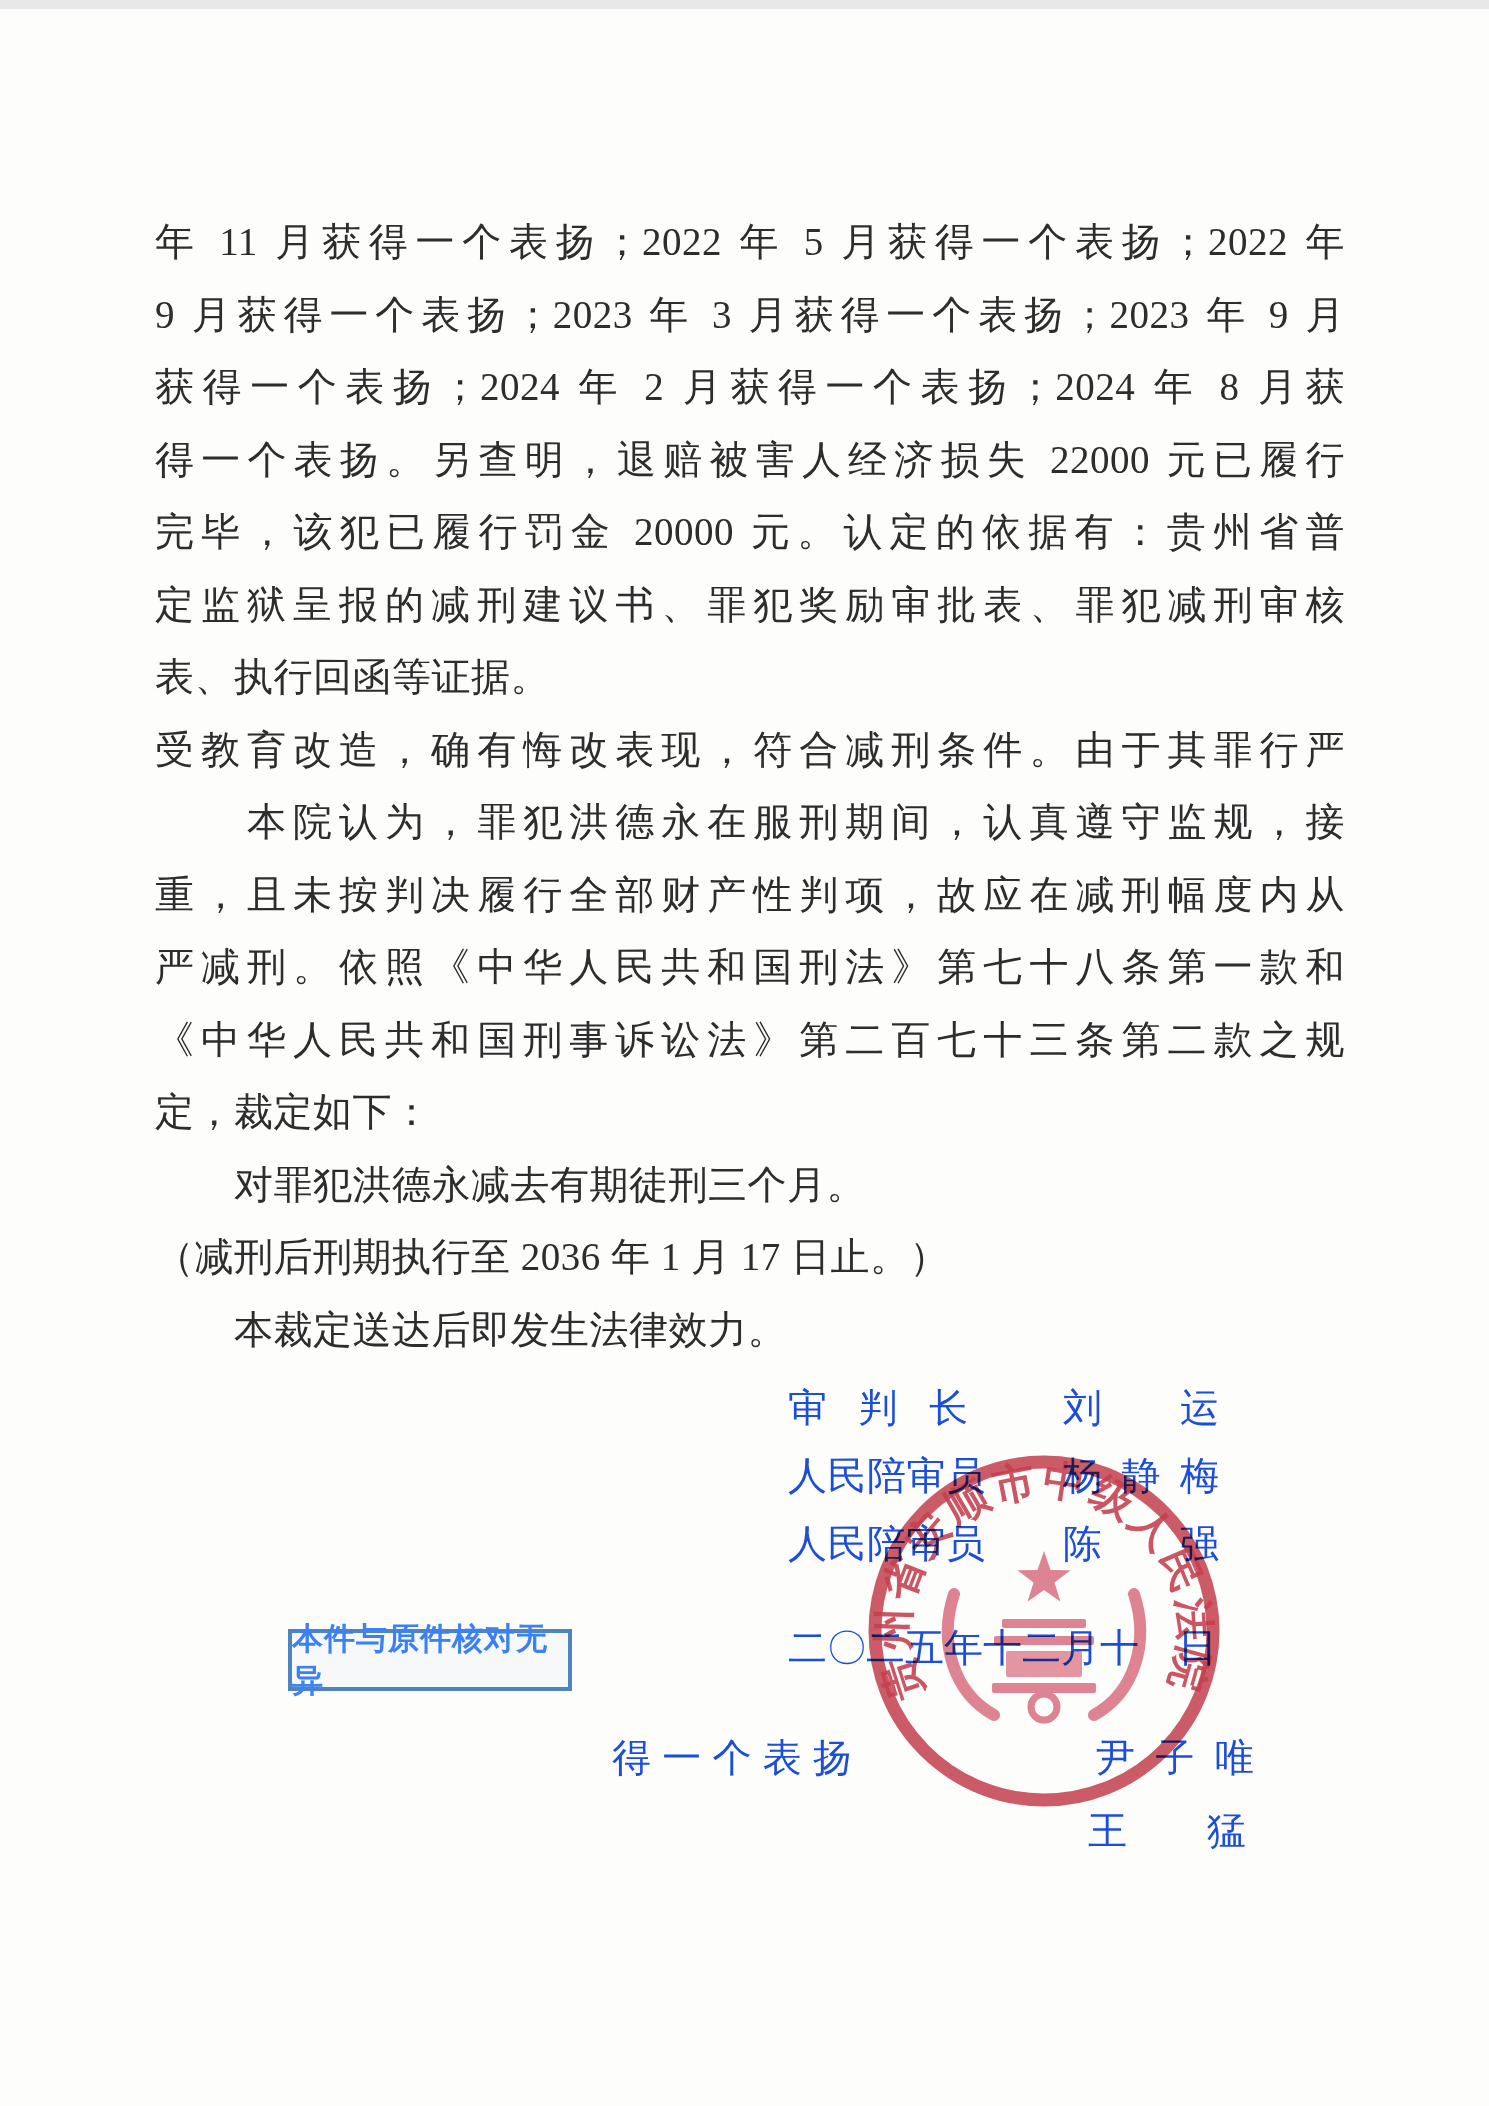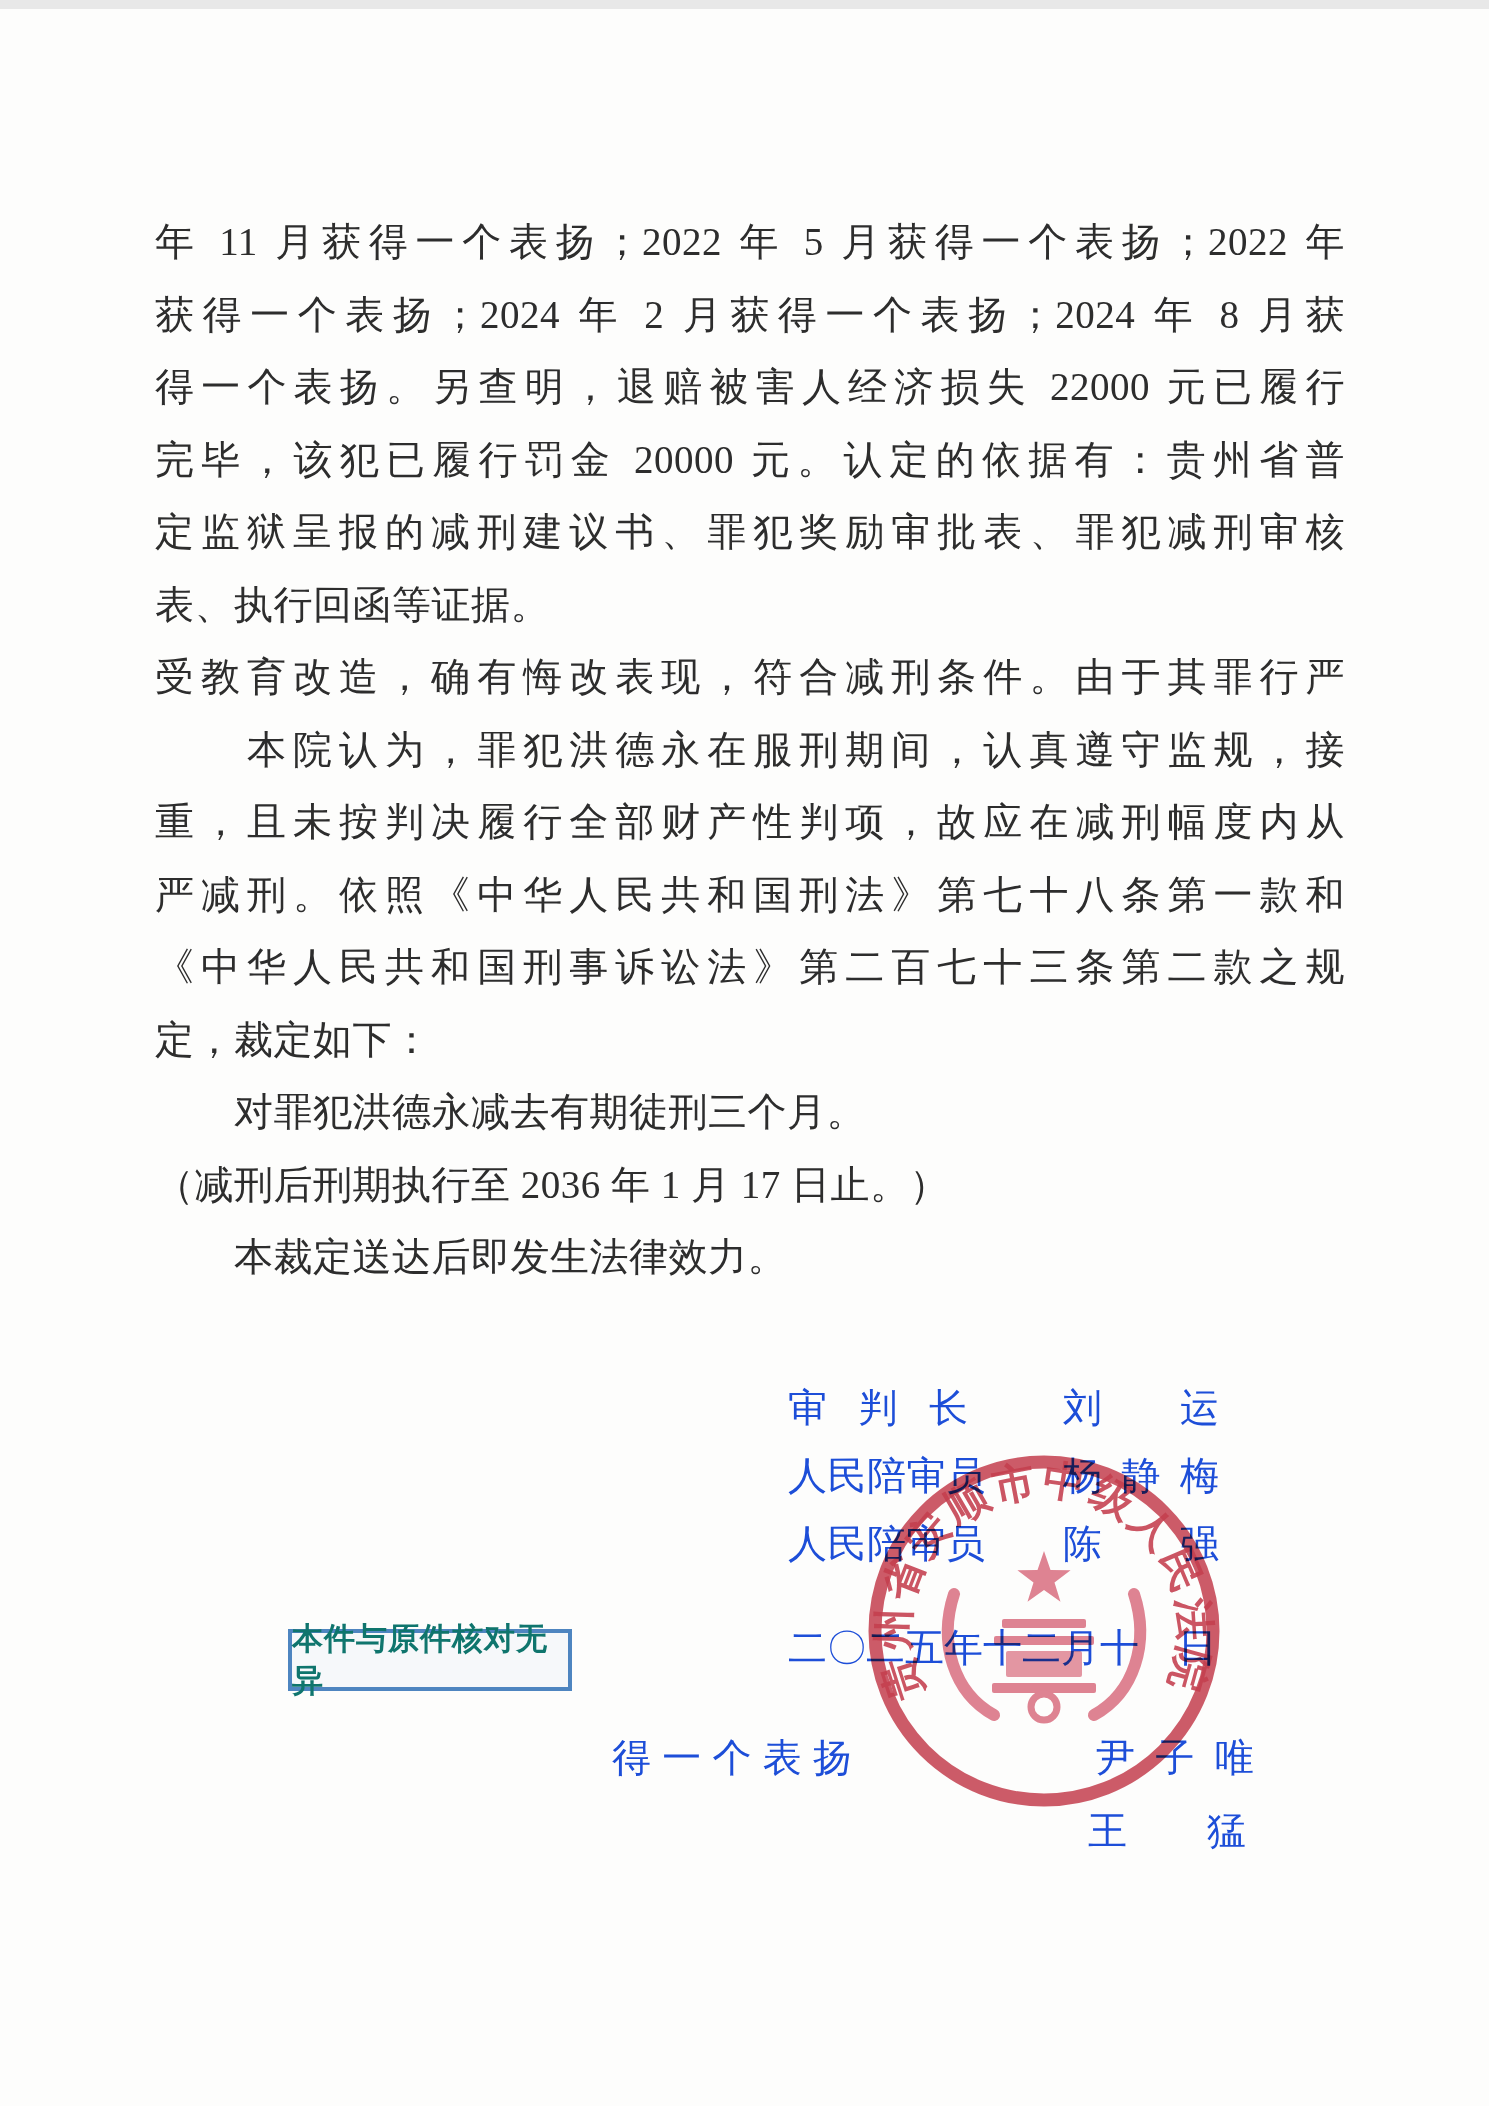--- a/index.html
+++ b/index.html
@@ -42,21 +42,21 @@
     position: absolute;
     left: 288px;
     top: 1620px;
     width: 284px;
     height: 62px;
     border: 4px solid #4e86c3;
     box-sizing: border-box;
     display: flex;
     align-items: center;
     justify-content: center;
-    color: #0f766e;
+    color: #3b82f6;
     font-weight: bold;
     font-size: 31px;
     letter-spacing: 1px;
     background: rgba(110,155,210,0.05);
     mix-blend-mode: multiply;
   }
   
   #court-seal {
     position: absolute;
     left: 844px;
@@ -67,20 +67,21 @@
     pointer-events: none;
   }
 </style>
 </head>
 <body>
 
 <div id="page">
 
   <div id="text-block">
     <div class="line fill">年 11 月获得一个表扬；2022 年 5 月获得一个表扬；2022 年</div>
+    <div class="line fill">9 月获得一个表扬；2023 年 3 月获得一个表扬；2023 年 9 月</div>
     <div class="line fill">获得一个表扬；2024 年 2 月获得一个表扬；2024 年 8 月获</div>
     <div class="line fill">得一个表扬。另查明，退赔被害人经济损失 22000 元已履行</div>
     <div class="line fill">完毕，该犯已履行罚金 20000 元。认定的依据有：贵州省普</div>
     <div class="line fill">定监狱呈报的减刑建议书、罪犯奖励审批表、罪犯减刑审核</div>
     <div class="line">表、执行回函等证据。</div>
     <div class="line fill">受教育改造，确有悔改表现，符合减刑条件。由于其罪行严</div>
     <div class="line fill">　　本院认为，罪犯洪德永在服刑期间，认真遵守监规，接</div>
     <div class="line fill">重，且未按判决履行全部财产性判项，故应在减刑幅度内从</div>
     <div class="line fill">严减刑。依照《中华人民共和国刑法》第七十八条第一款和</div>
     <div class="line fill">《中华人民共和国刑事诉讼法》第二百七十三条第二款之规</div>

